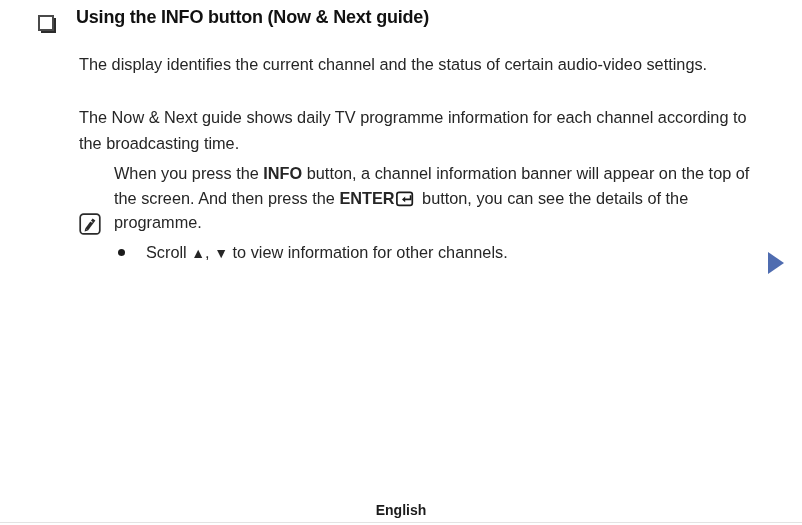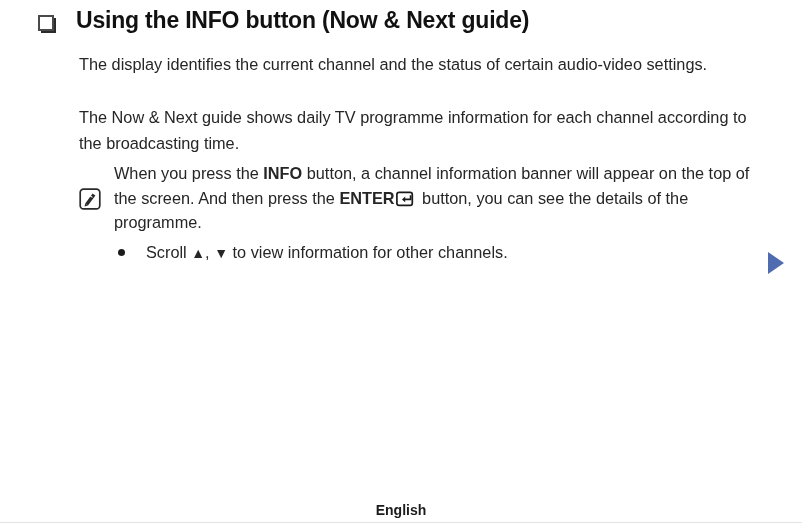--- a/index.html
+++ b/index.html
@@ -49,21 +49,21 @@
   .heading-marker .sq-main {
     position: absolute;
     left: 0;
     top: 0;
     width: 12px;
     height: 12px;
     border: 2.5px solid #4a4a4a;
     background: #ffffff;
   }
   .heading-text {
-    font-size: 23px;
+    font-size: 18px;
     font-weight: bold;
     letter-spacing: -0.2px;
     line-height: 1.3;
     color: #111111;
   }
 
   
   .para {
     position: absolute;
     left: 79px;
@@ -75,21 +75,21 @@
   #para-1 { top: 51px; }
   #para-2 { top: 104px; }
 
   
   .note-block {
     position: absolute;
     left: 79px;
     top: 161px;
     width: 680px;
     display: flex;
-    align-items: center;
+    align-items: flex-end;
   }
   .note-icon {
     flex: 0 0 auto;
     width: 22px;
     height: 22px;
     margin-top: 3px;
     margin-right: 13px;
   }
   .note-text {
     font-size: 16.3px;

